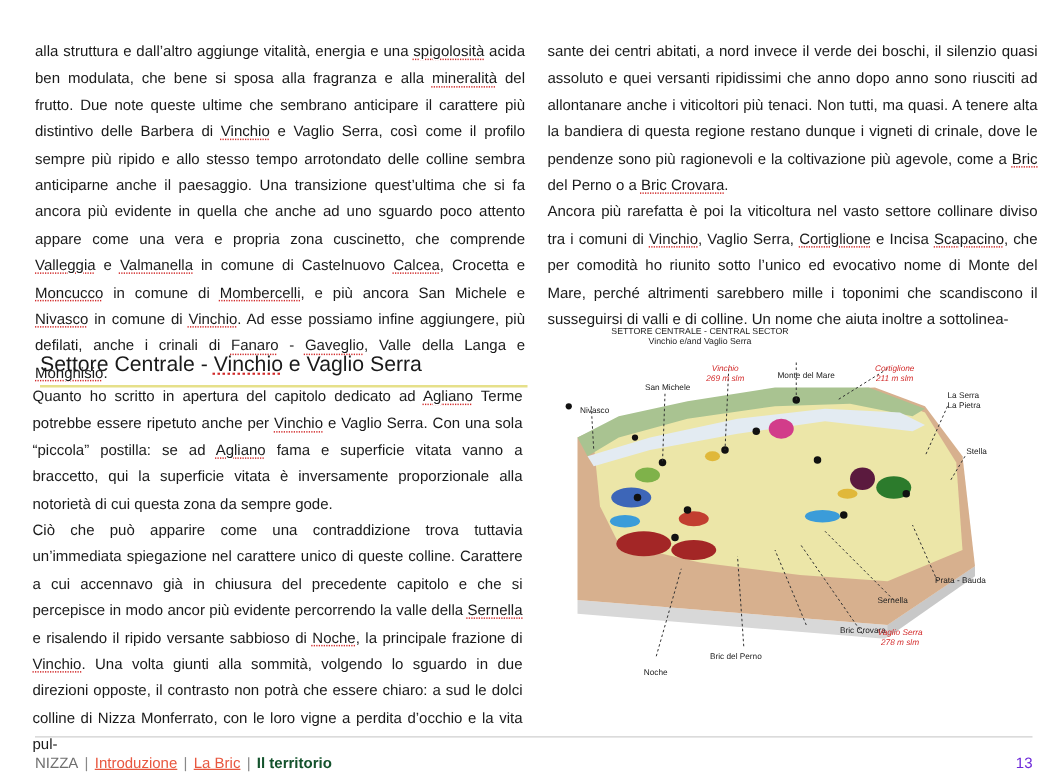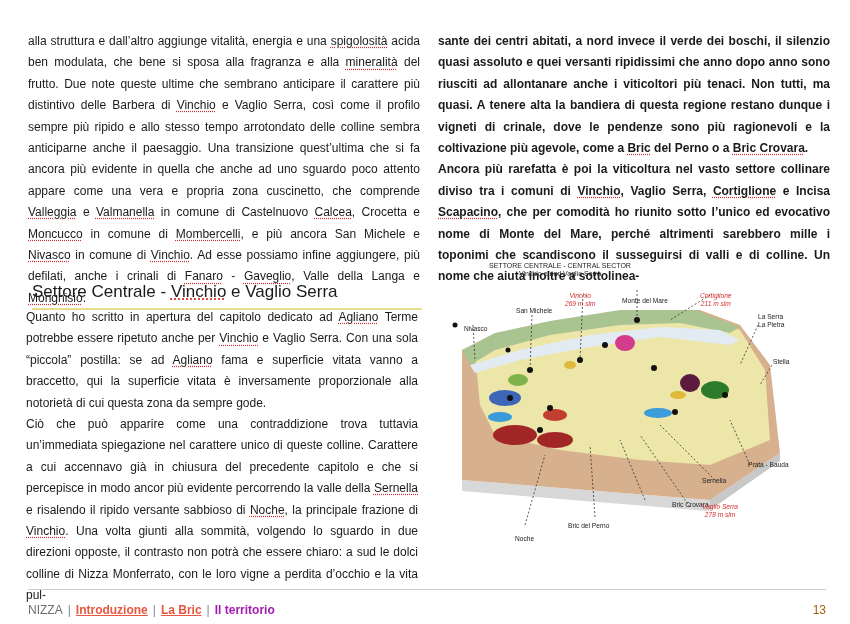--- a/index.html
+++ b/index.html
@@ -1,37 +1,37 @@
 <!DOCTYPE html>
 <html><head>
 <meta charset="utf-8">
 <style>
   html, body { margin: 0; padding: 0; background: #ffffff; }
   body { width: 850px; height: 624px; position: relative; overflow: hidden;
          font-family: "Liberation Sans", sans-serif; color: #1a1a1a; }
   .col { position: absolute; font-size: 12px; line-height: 21.4px; text-align: justify; }
   .col-left { left: 28px; top: 31px; width: 392px; }
-  .col-right { left: 438px; top: 31px; width: 392px; font-weight: bold; }
+  .col-right { left: 438px; top: 31px; width: 392px; }
   .para { margin: 0; }
   .spell { text-decoration: underline dotted #d12b2b; text-underline-offset: 2px; }
   .section-title { position: absolute; left: 32px; top: 282px; width: 390px;
                    font-size: 17px; font-weight: normal; margin: 0; padding-bottom: 6px;
                    border-bottom: 2px solid #e6e08a; color: #1a1a1a; }
   .col-left-2 { left: 26px; top: 307px; width: 392px; }
   .map { position: absolute; left: 440px; top: 255px; width: 400px; height: 300px; }
   .map-title { position: absolute; left: 0; top: 7px; width: 240px; text-align: center;
                font-size: 7px; line-height: 8px; color: #222; }
   .map-label { position: absolute; font-size: 6.6px; line-height: 7.5px; color: #222; white-space: nowrap; }
   .map-label.red { color: #d32d2d; font-style: italic; text-align: center; }
   .footer-rule { position: absolute; left: 28px; top: 589px; width: 798px; height: 1px; background: #cfcfcf; }
   .footer { position: absolute; left: 28px; top: 603px; font-size: 12px; color: #6f6f6f; }
-  .footer a { color: #e8573f; text-decoration: underline; font-weight: bold; }
-  .footer .current { color: #a21caf; font-weight: bold; text-align: center; }
+  .footer a { color: #e8573f; text-decoration: underline; }
+  .footer .current { color: #14532d; font-weight: bold; text-align: center; }
   .footer .sep { margin: 0 5px; color: #888; }
-  .page-num { position: absolute; right: 24px; top: 603px; font-size: 12px; color: #a16207; }
+  .page-num { position: absolute; right: 24px; top: 603px; font-size: 12px; color: #6d28d9; }
 </style>
 </head>
 <body>
 
 <div class="col col-left">
   <p class="para"><span>alla struttura e dall’altro aggiunge vitalità, energia e una </span><span class="spell">spigolosità</span><span> acida ben modulata, che bene si sposa alla fragranza e alla </span><span class="spell">mineralità</span><span> del frutto. Due note queste ultime che sembrano anticipare il carattere più distintivo delle Barbera di </span><span class="spell">Vinchio</span><span> e Vaglio Serra, così come il profilo sempre più ripido e allo stesso tempo arrotondato delle colline sembra anticiparne anche il paesaggio. Una transizione quest’ultima che si fa ancora più evidente in quella che anche ad uno sguardo poco attento appare come una vera e propria zona cuscinetto, che comprende </span><span class="spell">Valleggia</span><span> e </span><span class="spell">Valmanella</span><span> in comune di Castelnuovo </span><span class="spell">Calcea</span><span>, Crocetta e </span><span class="spell">Moncucco</span><span> in comune di </span><span class="spell">Mombercelli</span><span>, e più ancora San Michele e </span><span class="spell">Nivasco</span><span> in comune di </span><span class="spell">Vinchio</span><span>. Ad esse possiamo infine aggiungere, più defilati, anche i crinali di </span><span class="spell">Fanaro</span><span> - </span><span class="spell">Gaveglio</span><span>, Valle della Langa e </span><span class="spell">Monghisio</span><span>.</span></p>
 </div>
 
 <h2 class="section-title"><span>Settore Centrale - </span><span class="spell">Vinchio</span><span> e Vaglio Serra</span></h2>
 

